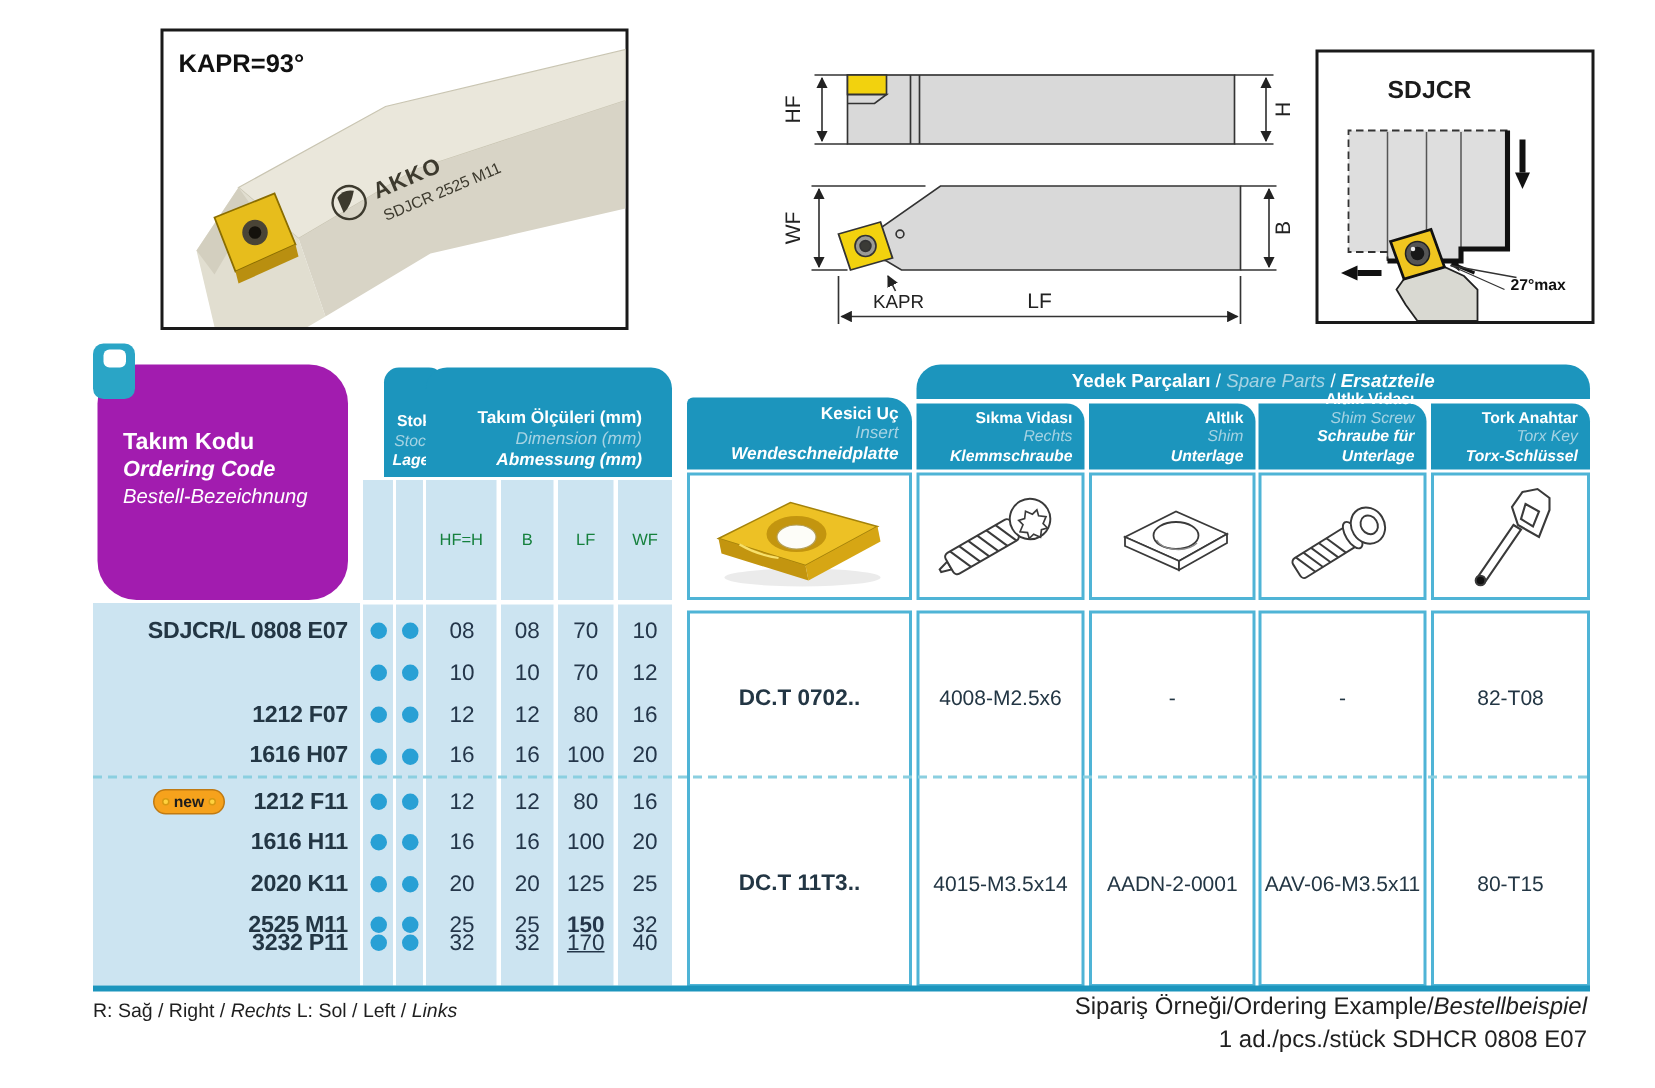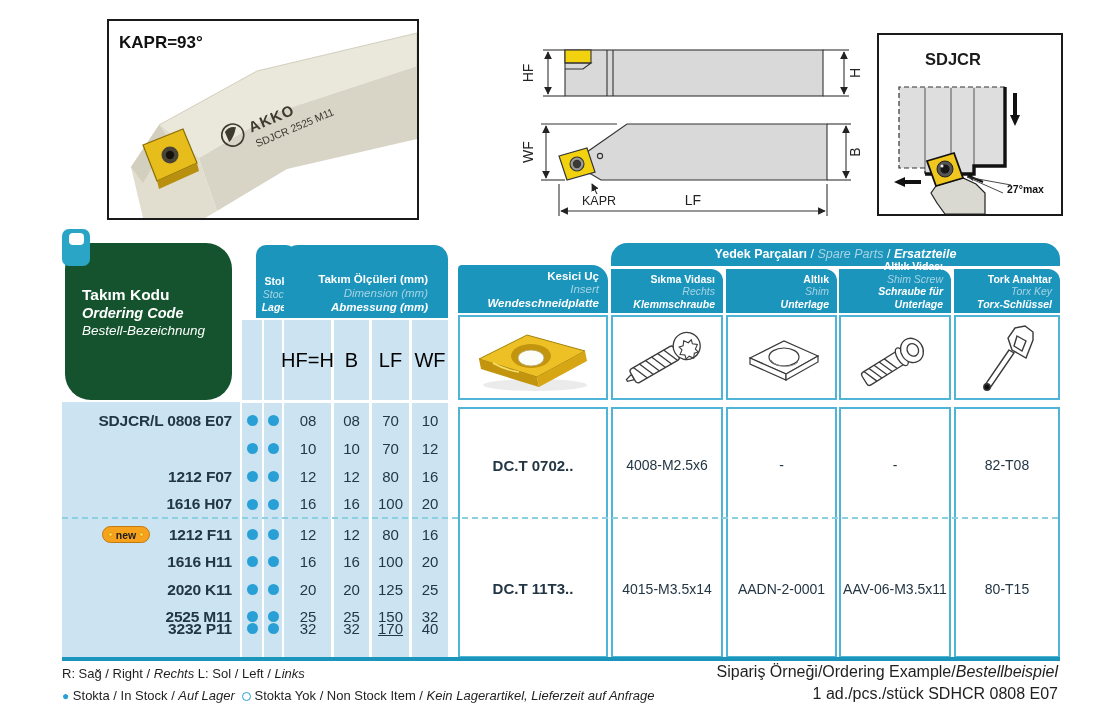--- a/index.html
+++ b/index.html
@@ -11,21 +11,21 @@
   
   .photo-box { left:107px; top:19px; width:312px; height:201px; border:2px solid #1a1a1a; background:#fff; }
   .kapr-label { left:10px; top:12px; font-size:17px; font-weight:bold; color:#111; }
   .tech-drawing { left:497px; top:24px; width:375px; height:200px; }
   .sdjcr-box { left:877px; top:33px; width:186px; height:183px; border:2px solid #1a1a1a; background:#fff; }
   svg text { font-family:"Liberation Sans", sans-serif; }
 
   
   .corner-icon { left:62px; top:229px; width:28px; height:37px; background:#2aa5c6; border-radius:7px; z-index:6; }
   .corner-icon .notch { position:absolute; left:7px; top:4px; width:15px; height:12px; background:#fff; border-radius:4px; }
-  .brown-box { left:65px; top:243px; width:167px; height:157px; background:#14532d; border-radius:26px; color:#fff; padding:42px 0 0 17px; z-index:5; }
+  .brown-box { left:65px; top:243px; width:167px; height:157px; background:#a21caf; border-radius:26px; color:#fff; padding:42px 0 0 17px; z-index:5; }
   .brown-box .l1 { font-size:15.5px; font-weight:bold; line-height:19px; }
   .brown-box .l2 { font-size:14.5px; font-weight:bold; font-style:italic; line-height:18px; }
   .brown-box .l3 { font-size:13.5px; font-style:italic; line-height:18px; }
 
   .teal { background:#1c95bd; color:#fff; }
   .band { display:flex; flex-direction:column; justify-content:flex-end; }
   .tr-line { font-weight:bold; color:#fff; }
   .en-line { font-style:italic; color:#a6d3e3; }
   .de-line { font-weight:bold; font-style:italic; color:#fff; }
 
@@ -34,21 +34,21 @@
   .dims-band { left:284px; top:245px; width:164px; height:73px; border-radius:14px 14px 0 0; text-align:right; padding:0 20px 4px 0; }
   .dims-band div { font-size:11.5px; line-height:14px; }
   .kesici-band { left:458px; top:265px; width:150px; height:48px; border-radius:4px 16px 0 0; text-align:right; padding:12px 9px 3px 0; }
   .kesici-band div { font-size:11.5px; line-height:13.5px; }
   .yedek-band { left:611px; top:243px; width:449px; height:23px; border-radius:16px 16px 0 0; text-align:center; font-size:12.5px; line-height:23px; }
   .yedek-band span.sep { color:#fff; }
   .sub-band { top:269px; height:44px; border-radius:0 12px 0 0; text-align:right; padding:0 8px 2px 0; }
   .sub-band div { font-size:10.5px; line-height:12.8px; }
 
   .lightcell { background:#cce4f1; }
-  .dim-label { color:#000000; font-size:20px; display:flex; align-items:center; justify-content:center; }
+  .dim-label { color:#15803d; font-size:11px; display:flex; align-items:center; justify-content:center; }
 
   .img-cell { top:315px; height:85px; background:#fff; border:2px solid #4fb4d6; display:flex; align-items:center; justify-content:center; }
   .tall-cell { top:407px; height:251px; background:#fff; border:2px solid #4fb4d6; }
   .tall-cell .g1 { position:absolute; left:0; right:0; top:0; height:112px; display:flex; align-items:center; justify-content:center; }
   .tall-cell .g2 { position:absolute; left:0; right:0; top:112px; bottom:0; display:flex; align-items:center; justify-content:center; }
   .val { color:#233644; font-size:14px; }
   .val.bold { font-weight:bold; font-size:15px; }
 
   .white-line { background:#fff; z-index:2; }
   .dashed-sep { left:62px; top:517px; width:996px; height:0; border-top:2px dashed #8bcfe0; z-index:4; }
@@ -407,37 +407,36 @@
         <span class="dim-val" style="left: 265.5px;">20</span>
         <span class="dim-val" style="left: 304.5px;">125</span>
         <span class="dim-val" style="left: 344px;">25</span>
       </div>
       <div class="data-row" style="top: 195.9px;">
         <span class="row-code">2525 M11</span>
         <span class="dot" style="left: 184.5px;"></span>
         <span class="dot" style="left: 206px;"></span>
         <span class="dim-val" style="left: 222px;">25</span>
         <span class="dim-val" style="left: 265.5px;">25</span>
-        <span class="dim-val" style="left: 304.5px;">150</span>
+        <span class="dim-val" style="left: 304.5px; font-weight: bold;">150</span>
         <span class="dim-val" style="left: 344px;">32</span>
       </div>
       <div class="data-row" style="top: 208px;">
         <span class="row-code">3232 P11</span>
         <span class="dot" style="left: 184.5px;"></span>
         <span class="dot" style="left: 206px;"></span>
         <span class="dim-val" style="left: 222px;">32</span>
         <span class="dim-val" style="left: 265.5px;">32</span>
         <span class="dim-val" style="left: 304.5px; text-decoration: underline;">170</span>
         <span class="dim-val" style="left: 344px;">40</span>
       </div>
     </div>
   <div class="abs bottom-bar"></div>
 
   <div class="abs footer-left">
     <div><span>R: Sağ / Right / </span><span class="it">Rechts</span><span>  L: Sol / Left / </span><span class="it">Links</span></div>
-    <div><span class="legend-dot">●</span><span> Stokta / In Stock / </span><span class="it">Auf Lager</span>&nbsp; <span class="legend-circle"></span><span> Stokta Yok / Non Stock Item / </span><span class="it">Kein Lagerartikel, Lieferzeit auf Anfrage</span></div>
   </div>
   <div class="abs footer-right">
     <div><span>Sipariş Örneği/Ordering Example/</span><span class="it">Bestellbeispiel</span></div>
     <div>1 ad./pcs./stück SDHCR 0808 E07</div>
   </div>
 
 </div>
 
 </body></html>

